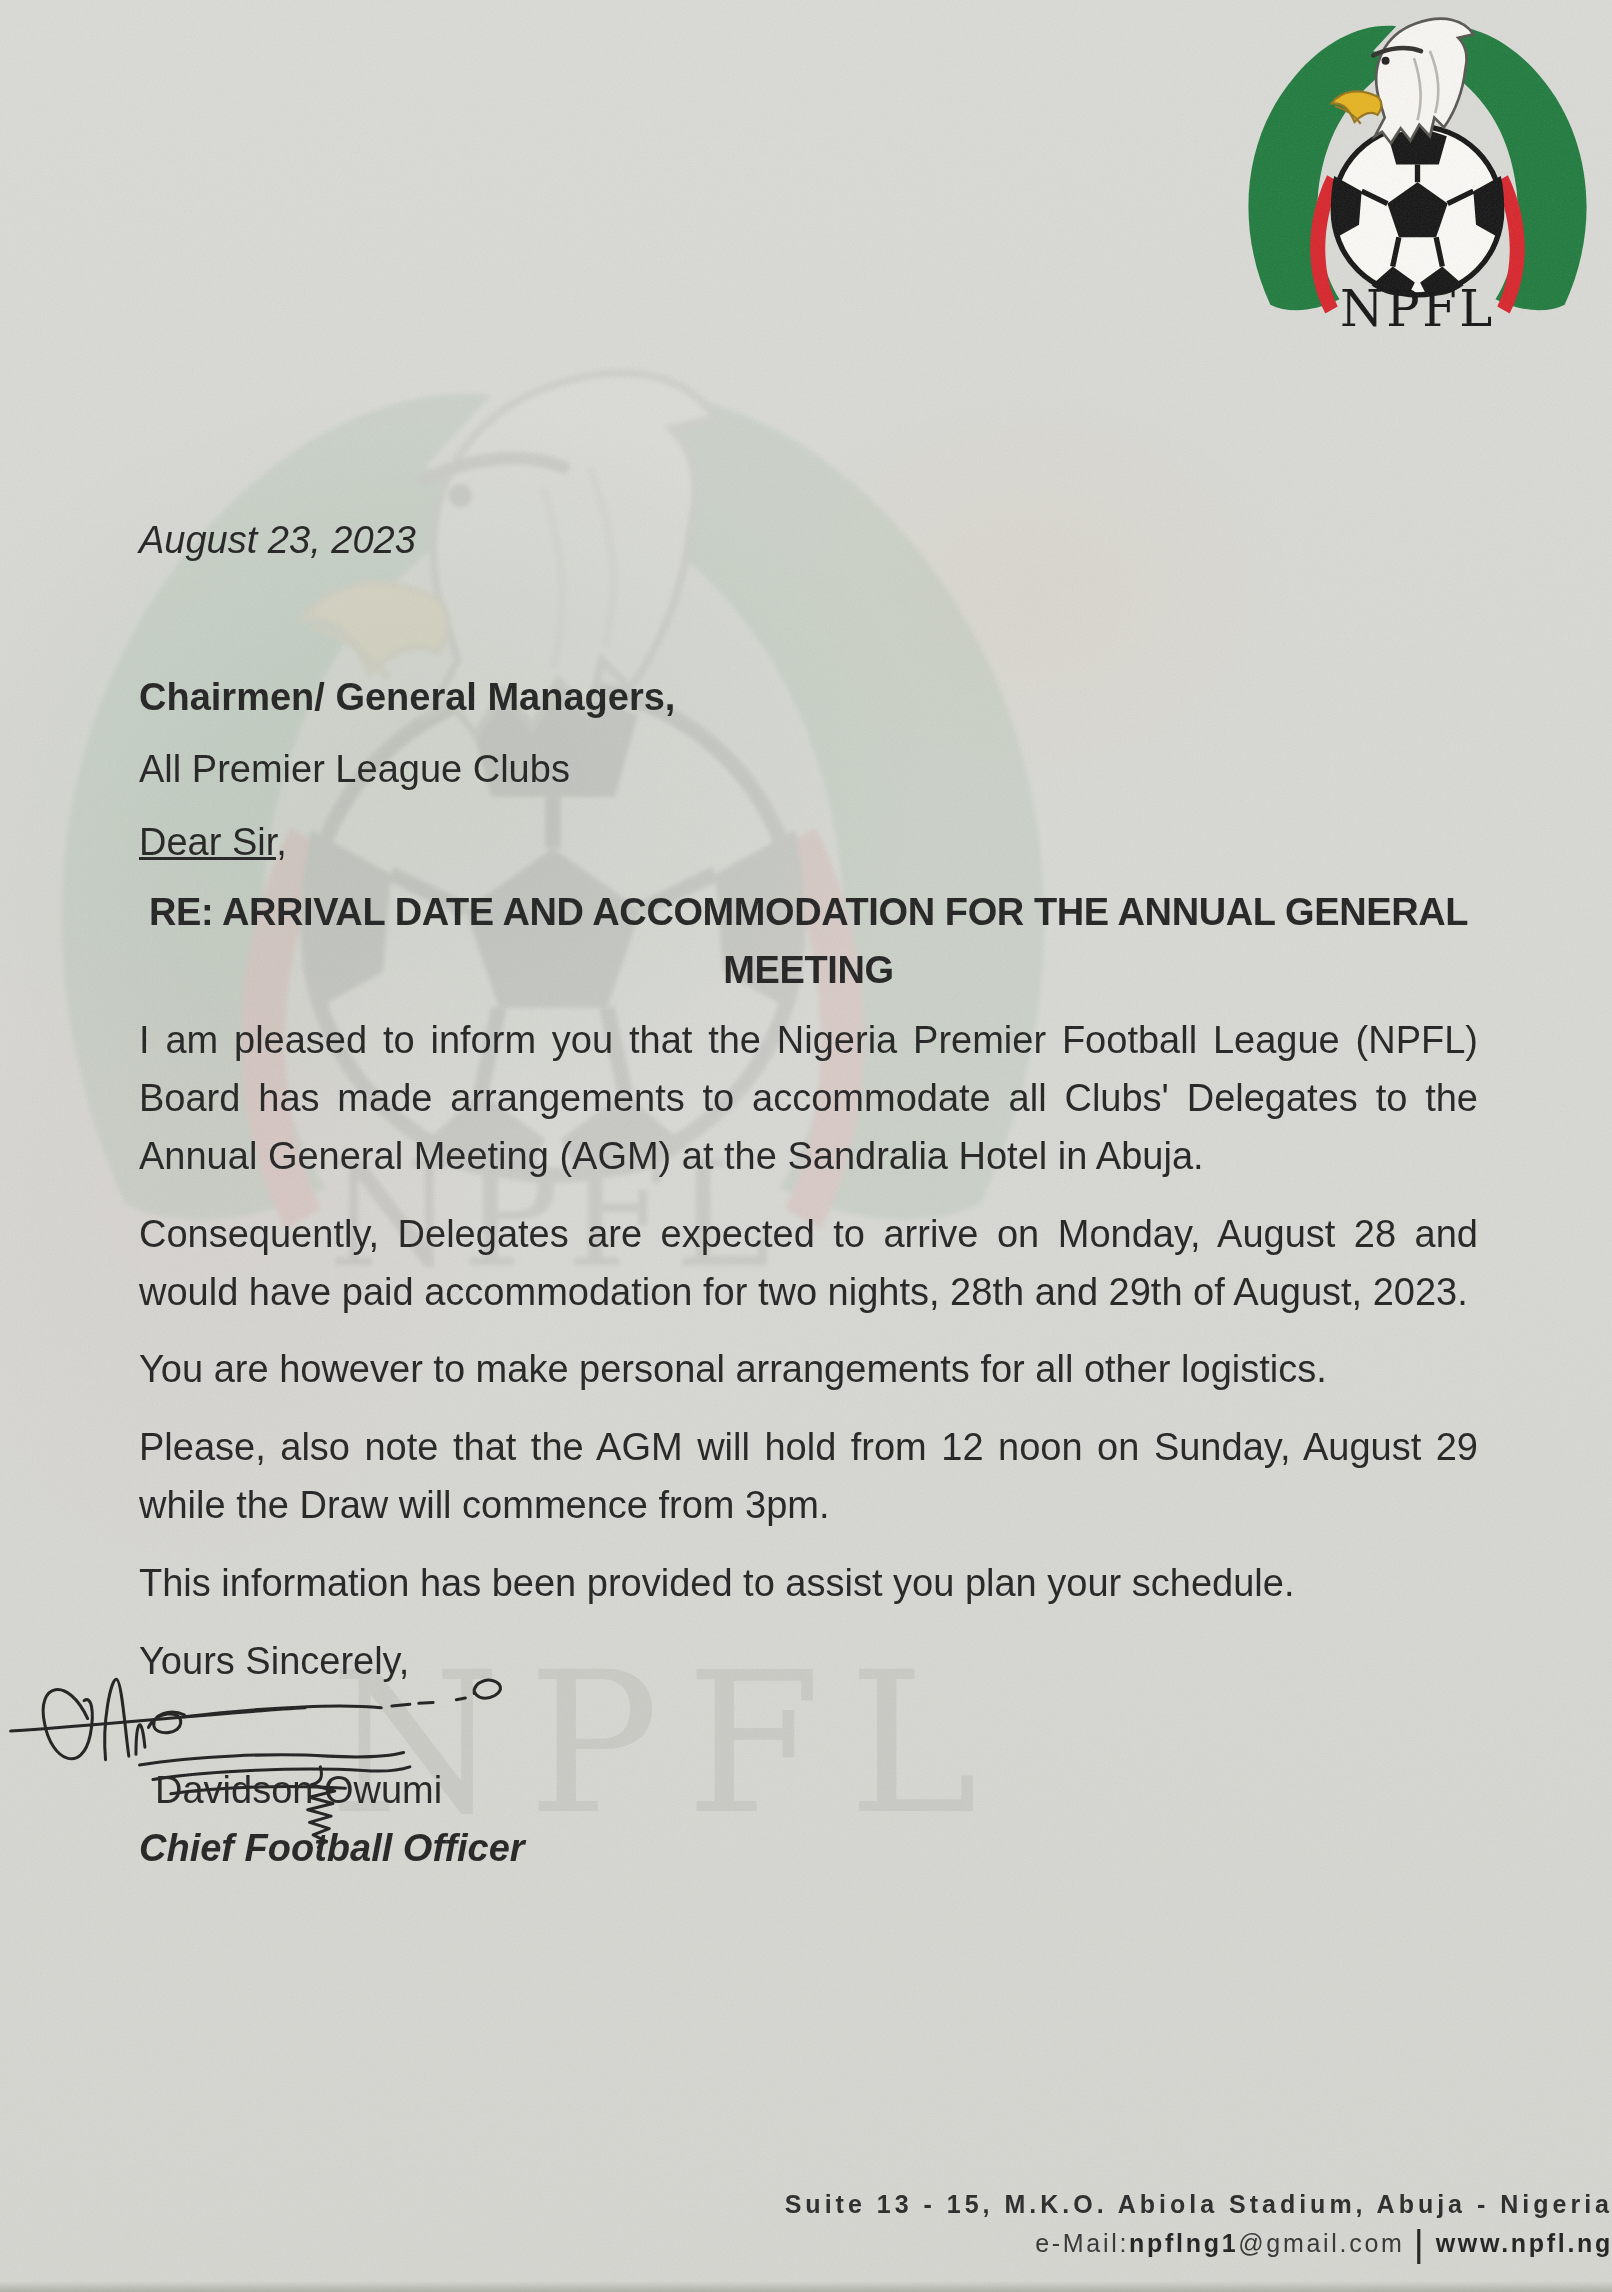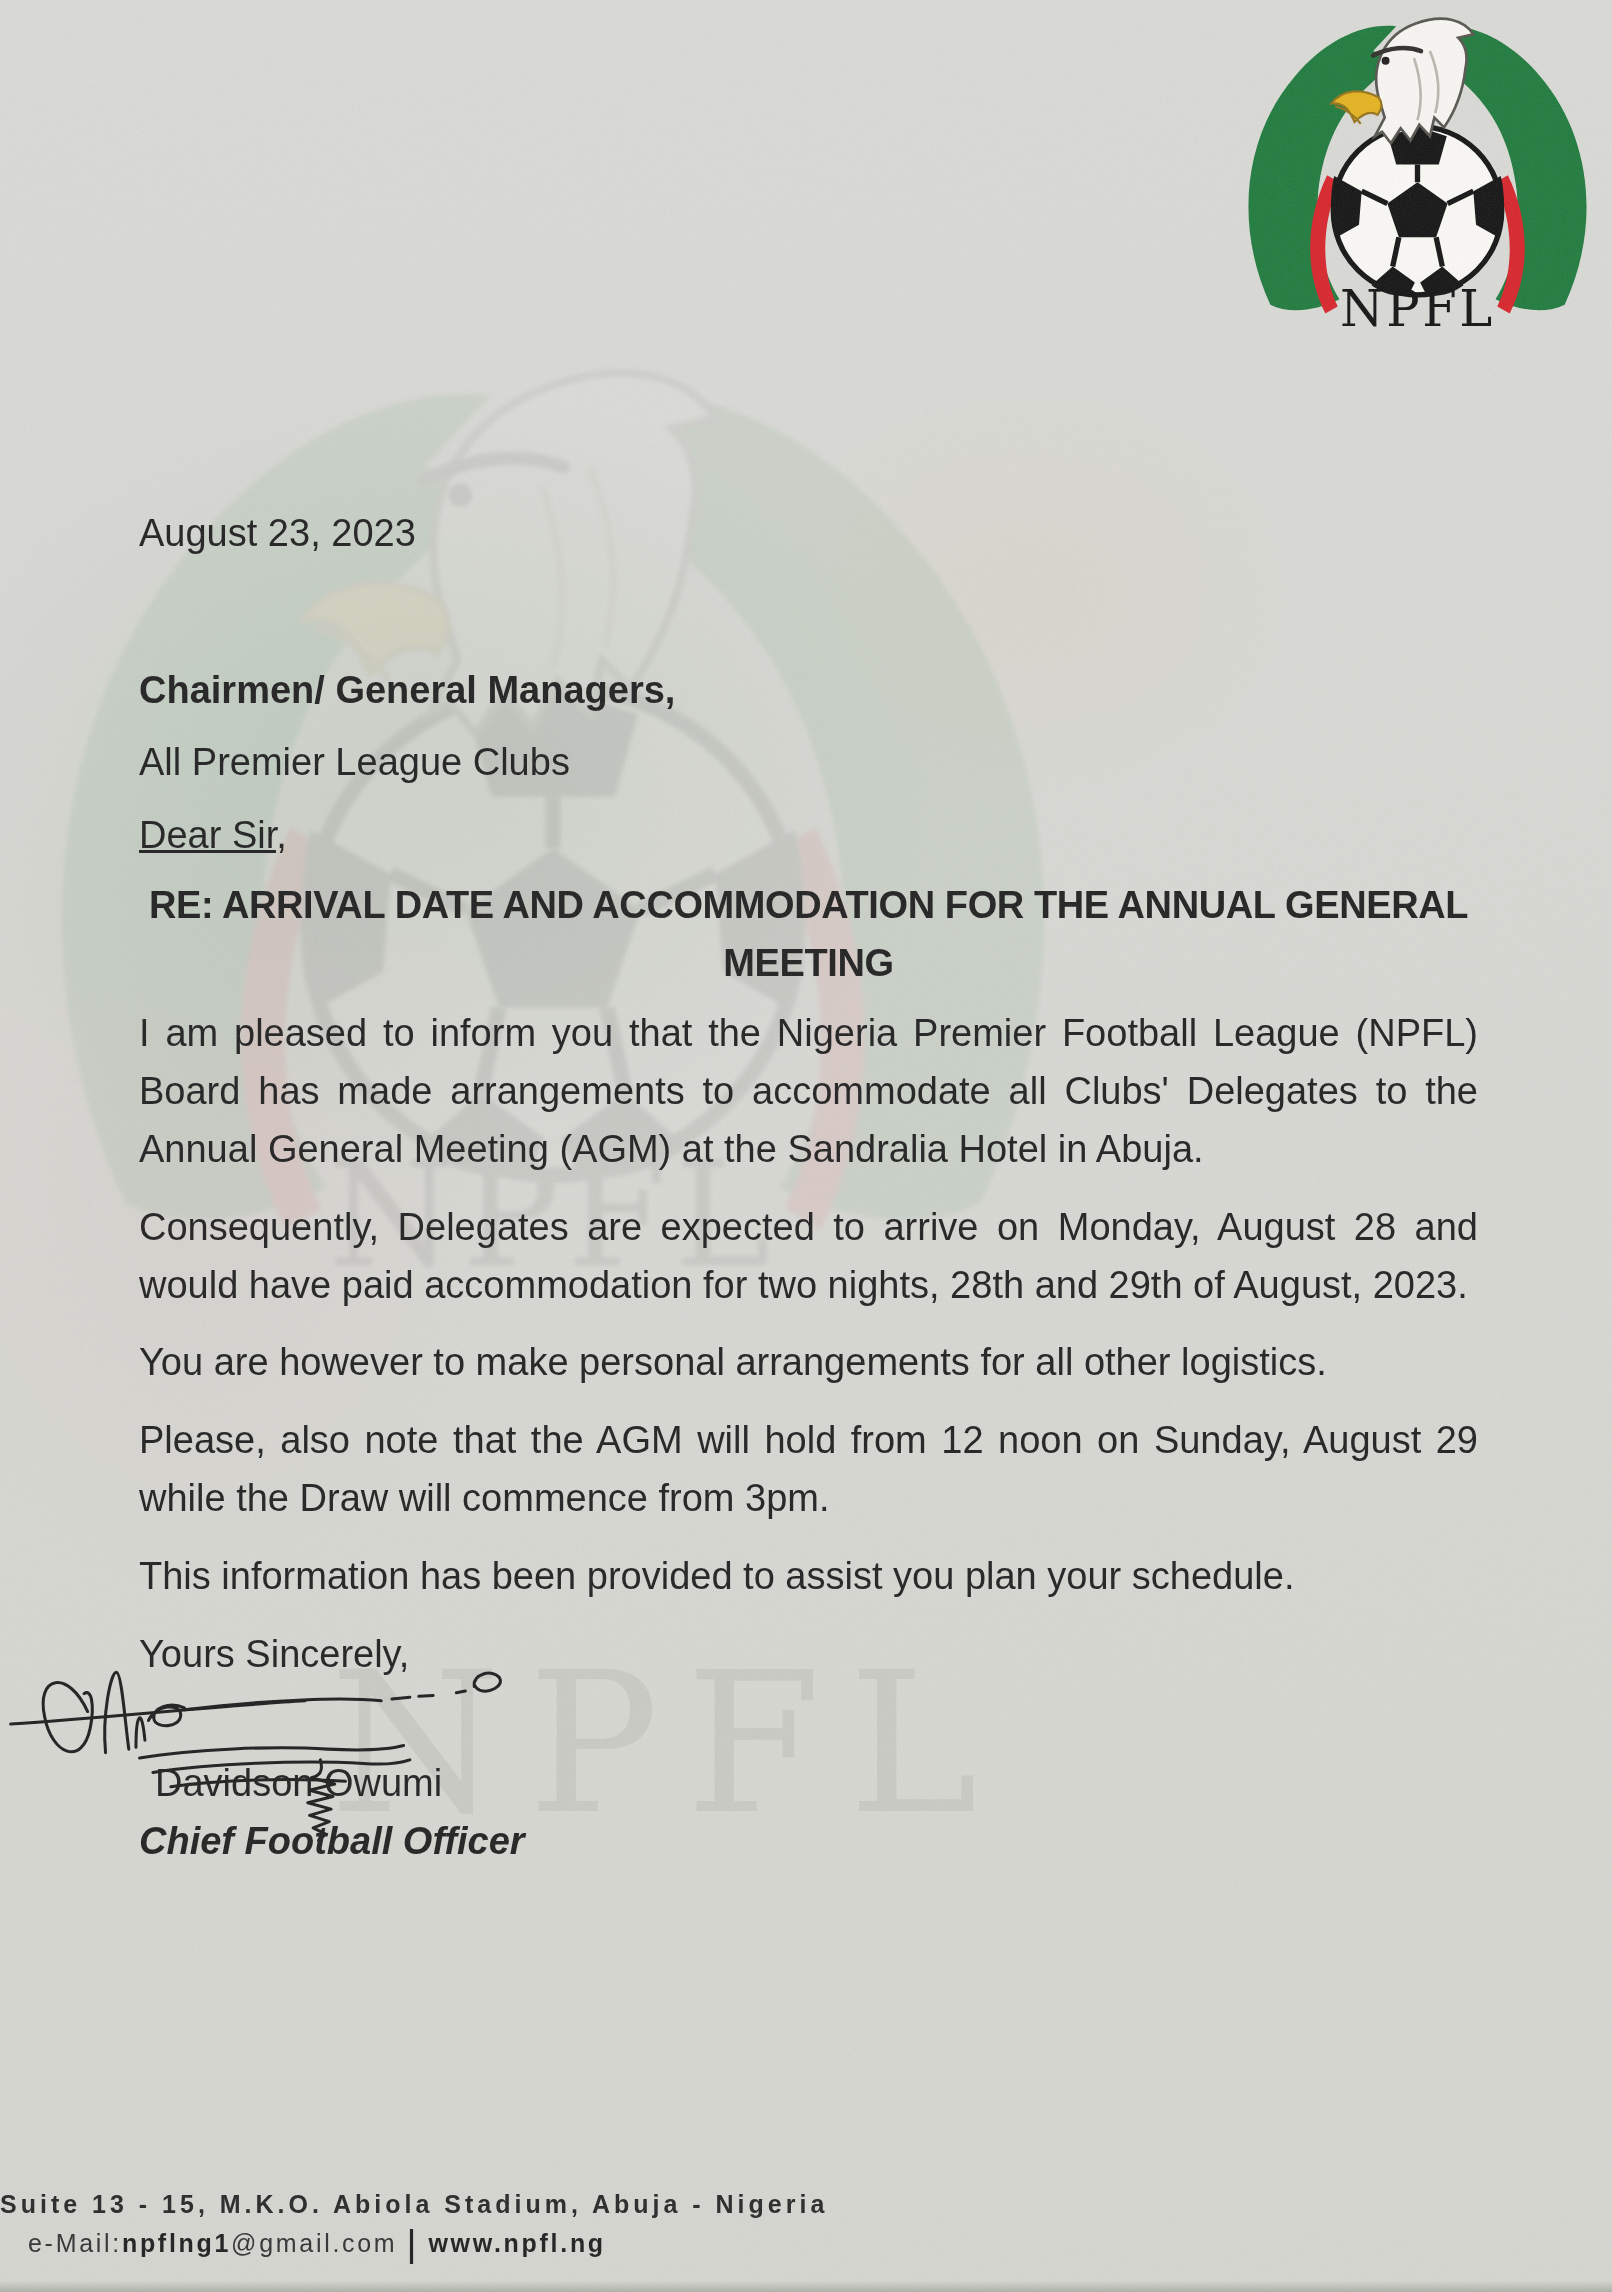--- a/index.html
+++ b/index.html
@@ -25,33 +25,33 @@
   .crest-watermark{position:absolute;left:38px;top:333px;opacity:.07;filter:blur(2.2px);}
   .text-watermark{
     position:absolute;left:330px;top:1646px;
     font-family:"DejaVu Serif",serif;
     font-size:195px;line-height:195px;letter-spacing:27px;
     color:#3a3a34;opacity:.08;user-select:none;
   }
 
   
   .letter{position:absolute;left:139px;top:499px;width:1339px;font-size:38px;line-height:58px;}
-  .date{margin:5px 0 99px 0;}
+  .date{margin:12px 0 99px 0;font-style:italic;}
   .recipient-1{font-weight:bold;margin:0 0 14.3px 0;}
   .recipient-2{margin:0 0 14.3px 0;}
   .salutation{margin:0 0 12px 0;text-decoration:underline;}
   .subject{font-weight:bold;letter-spacing:-0.4px;margin:0 0 12.5px 0;text-align:center;}
   .para{margin:0 0 19.7px 0;text-align:justify;}
   .closing{margin:0;}
   .sig-svg{display:block;margin:-18px 0 0 -134px;}
   .sig-name{font-weight:normal;margin:-90px 0 0 16px;}
   .sig-title{font-weight:bold;font-style:italic;margin:0;}
 
   
-  .footer{position:absolute;left:0;top:2185px;width:100%;text-align:left;color:#262626;}
+  .footer{position:absolute;left:0;top:2185px;width:100%;text-align:right;color:#262626;}
   .footer-address{font-size:25px;font-weight:bold;letter-spacing:4px;line-height:39px;margin:0;}
   .footer-contact{font-size:25px;letter-spacing:2.7px;line-height:39px;margin:0;color:#303030;padding-left:28px;}
   .fw-b{font-weight:bold;color:#1c1c1c;}
   .vbar{display:inline-block;font-weight:600;transform:scaleY(1.45);padding:0 10.7px;color:#1c1c1c;}
 </style>
 </head>
 <body>
 
 <div class="page">
 

